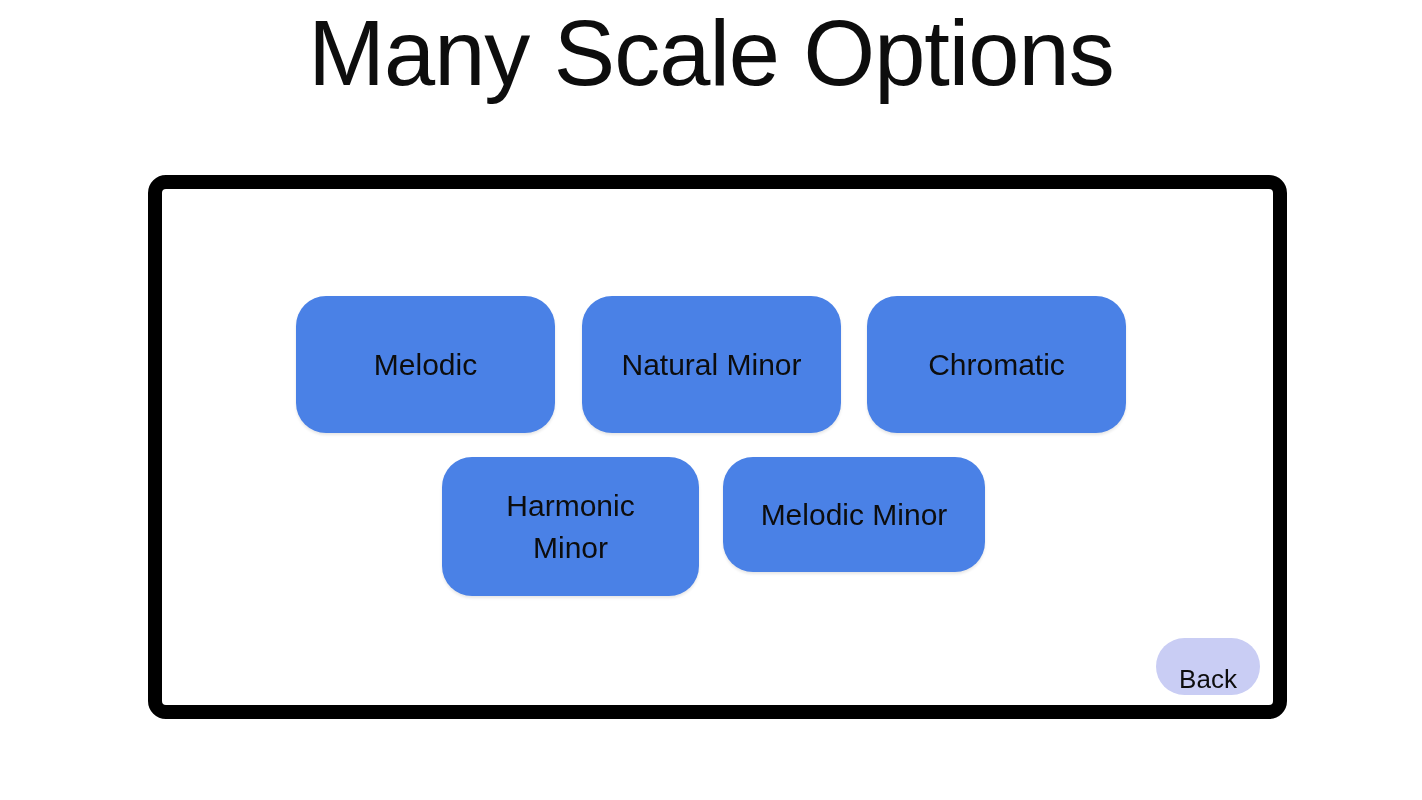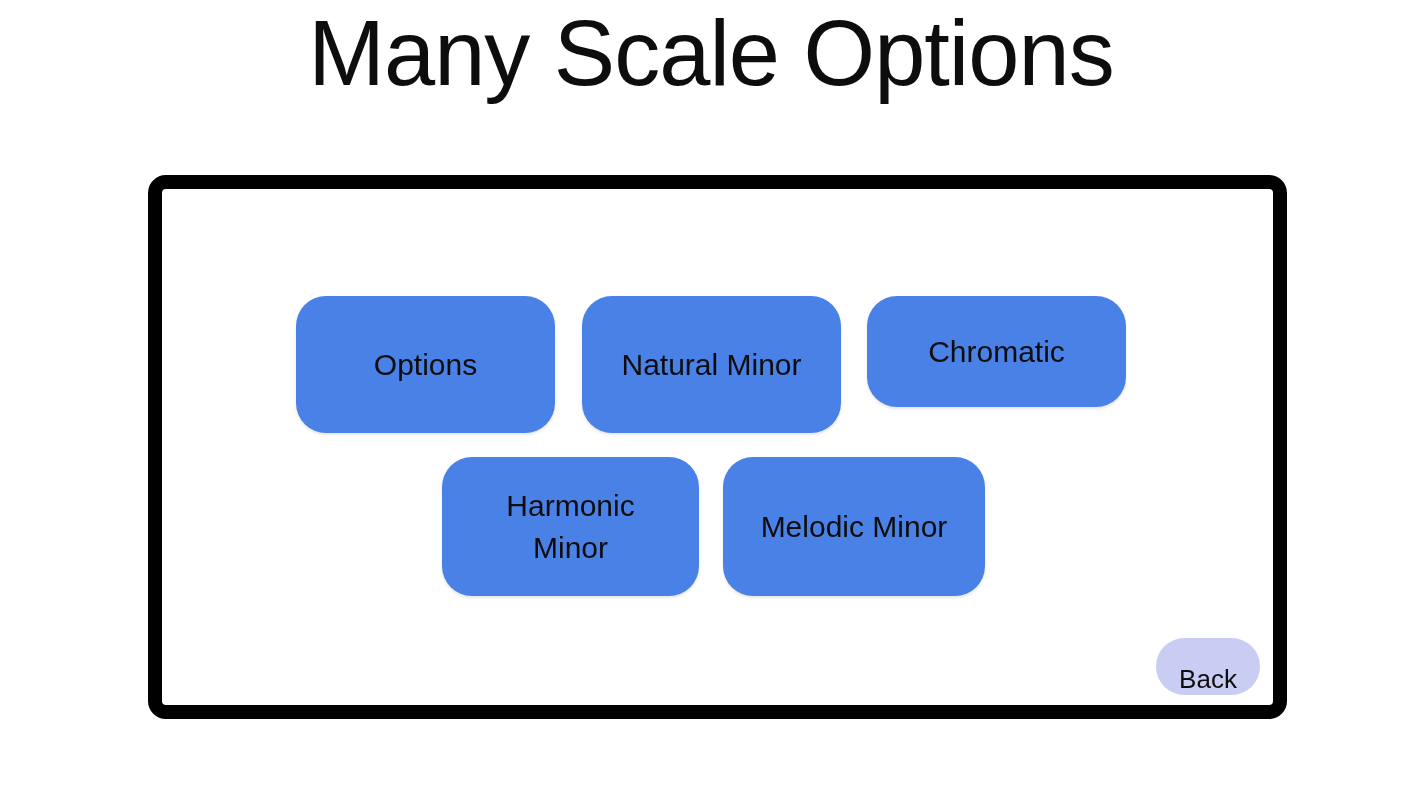--- a/index.html
+++ b/index.html
@@ -49,23 +49,23 @@
     color:var(--text);
     font-size:30px;
     font-weight:500;
     line-height:1.38;
     cursor:pointer;
     box-shadow:0 2px 3px rgba(0,0,0,0.10);
   }
   .scale-btn .label{white-space:pre-line;}
   .btn-natural        {left:296px; top:296px; width:259px; height:137px;}
   .btn-natural-minor  {left:582px; top:296px; width:259px; height:137px;align-items:center;}
-  .btn-chromatic      {left:867px; top:296px; width:259px; height:111px;}
+  .btn-chromatic      {left:867px; top:296px; width:259px; height:137px;}
   .btn-harmonic-minor {left:442px; top:457px; width:257px; height:139px;}
-  .btn-melodic-minor  {left:723px; top:457px; width:262px; height:139px;}
+  .btn-melodic-minor  {left:723px; top:457px; width:262px; height:115px;}
   .back-btn{
     position:absolute;
     left:1156px; top:638px;
     width:104px; height:57px;
     background:var(--back-lavender);
     border-radius:28.5px;
     display:flex;
     align-items:flex-end;
     justify-content:center;
     color:var(--text);
@@ -77,21 +77,21 @@
 </head>
 <body>
 
 <div class="stage">
 
   <div class="page-title">Many Scale Options</div>
 
   <div class="frame">
 
     <div class="scale-btn btn-natural" style="position:fixed;">
-      <span class="label">Options</span>
+      <span class="label">Melodic</span>
     </div>
 
     <div class="scale-btn btn-natural-minor" style="position:fixed;">
       <span class="label">Natural Minor</span>
     </div>
 
     <div class="scale-btn btn-chromatic" style="position:fixed;">
       <span class="label">Chromatic</span>
     </div>
 

